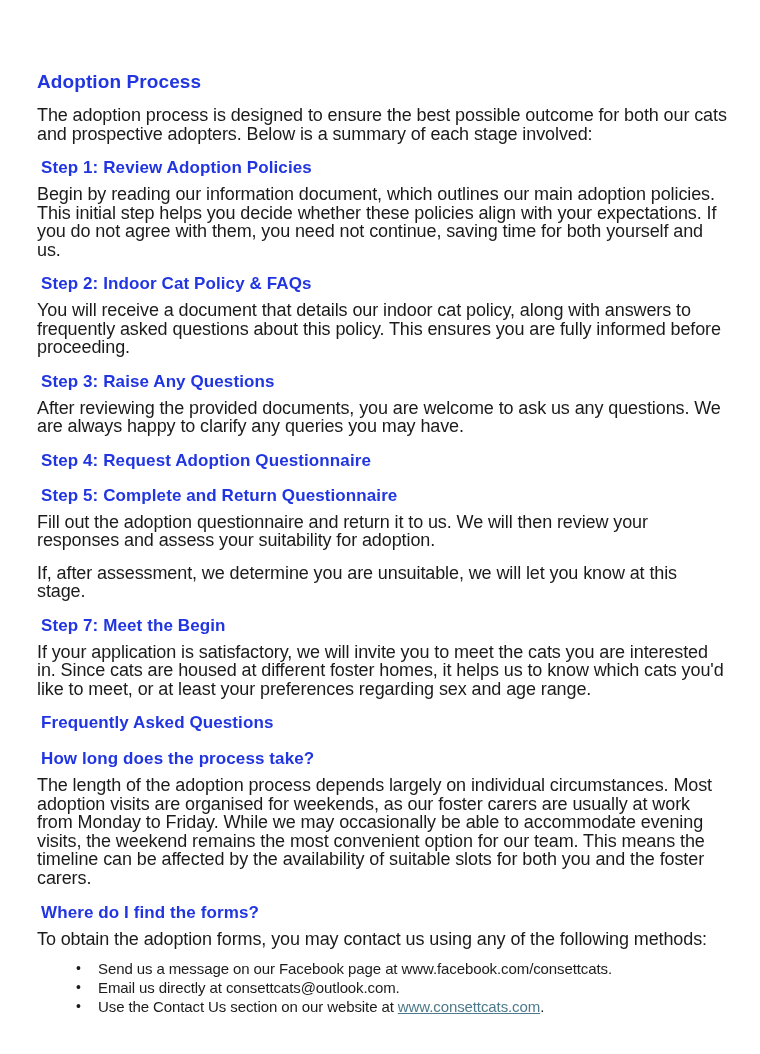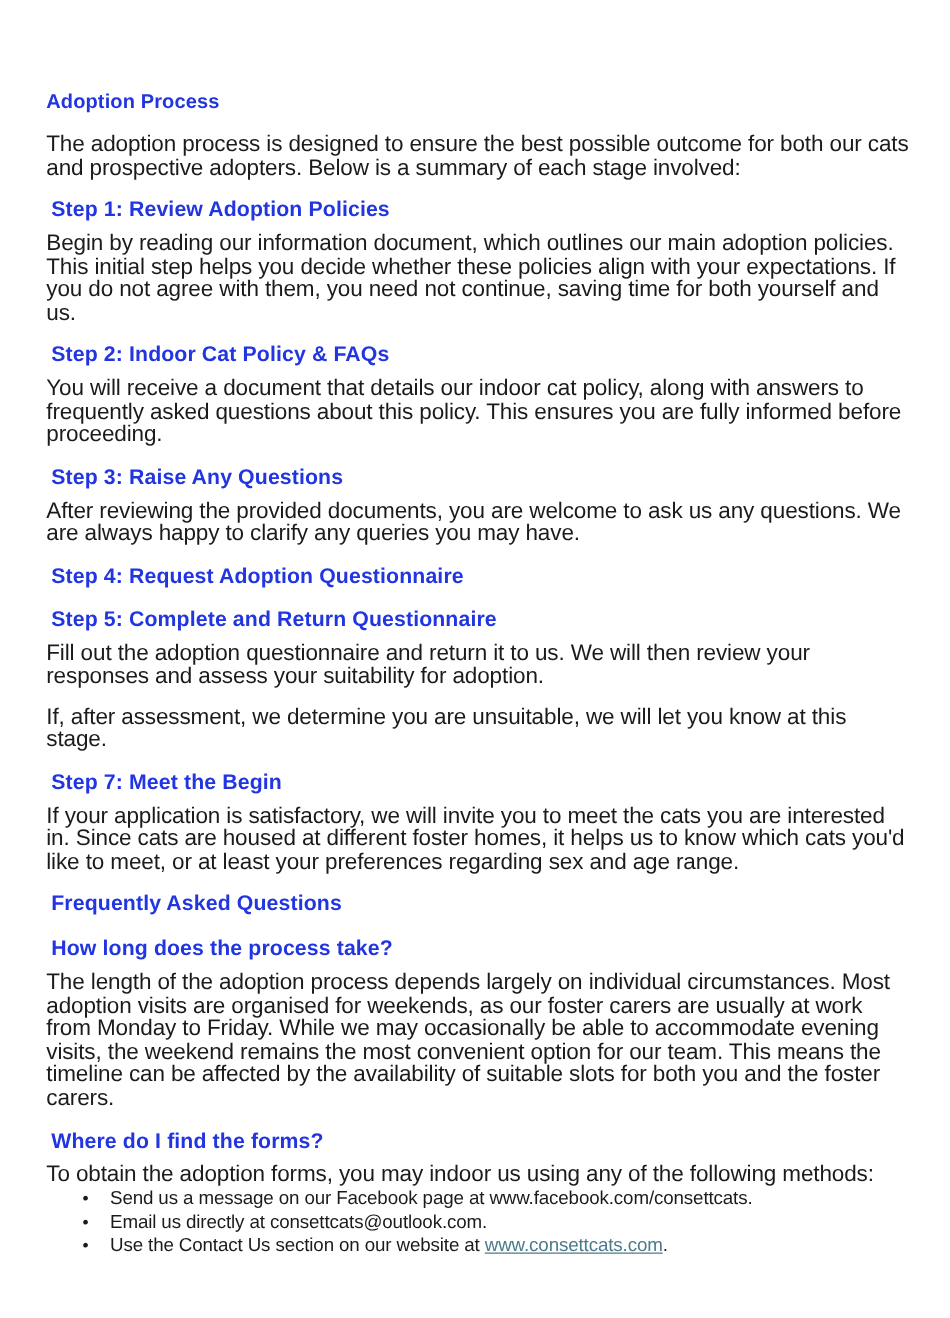--- a/index.html
+++ b/index.html
@@ -7,21 +7,21 @@
   .page {
     width: 760px;
     min-height: 1054px;
     margin: 0 auto;
     background: var(--page-bg, #ffffff);
     padding: 68px 33px 40px 37px;
     font-family: "Liberation Sans", "DejaVu Sans", sans-serif;
     color: var(--body-text, #1b1b1b);
   }
   .doc-title {
-    font-size: 16px;
+    font-size: 19px;
     line-height: 28px;
     font-weight: 600;
     color: var(--heading-blue, #2135e0);
     margin: 0 0 10px 0;
     letter-spacing: 0.1px;
   }
   h2.section-heading {
     font-size: 17px;
     line-height: 21px;
     font-weight: 600;
@@ -39,21 +39,21 @@
   }
   p.body-text {
     font-size: 18px;
     line-height: 18.5px;
     margin: 0 0 14px 0;
     letter-spacing: -0.1px;
   }
   p.body-text.no-gap { margin-bottom: 0; }
   ul.bullet-list {
     list-style: none;
-    margin: 0;
+    margin: 10px;
     padding: 0;
   }
   ul.bullet-list li {
     position: relative;
     padding-left: 51px;
     font-size: 15px;
     line-height: 19px;
     letter-spacing: -0.1px;
   }
   ul.bullet-list li::before {
@@ -95,21 +95,21 @@
 
   <h2 class="section-heading">Step 7: Meet the Begin</h2>
   <p class="body-text">If your application is satisfactory, we will invite you to meet the cats you are interested in. Since cats are housed at different foster homes, it helps us to know which cats you'd like to meet, or at least your preferences regarding sex and age range.</p>
 
   <h2 class="section-heading">Frequently Asked Questions</h2>
 
   <h3 class="question-heading">How long does the process take?</h3>
   <p class="body-text">The length of the adoption process depends largely on individual circumstances. Most adoption visits are organised for weekends, as our foster carers are usually at work from Monday to Friday. While we may occasionally be able to accommodate evening visits, the weekend remains the most convenient option for our team. This means the timeline can be affected by the availability of suitable slots for both you and the foster carers.</p>
 
   <h3 class="question-heading">Where do I find the forms?</h3>
-  <p class="body-text no-gap">To obtain the adoption forms, you may indoor us using any of the following methods:</p>
+  <p class="body-text no-gap">To obtain the adoption forms, you may contact us using any of the following methods:</p>
 
   <ul class="bullet-list">
     <li>Send us a message on our Facebook page at www.facebook.com/consettcats.</li>
     <li>Email us directly at consettcats@outlook.com.</li>
     <li><span>Use the Contact Us section on our website at </span><a class="site-link">www.consettcats.com</a><span>.</span></li>
   </ul>
 
 </div>
 
 </body></html>

